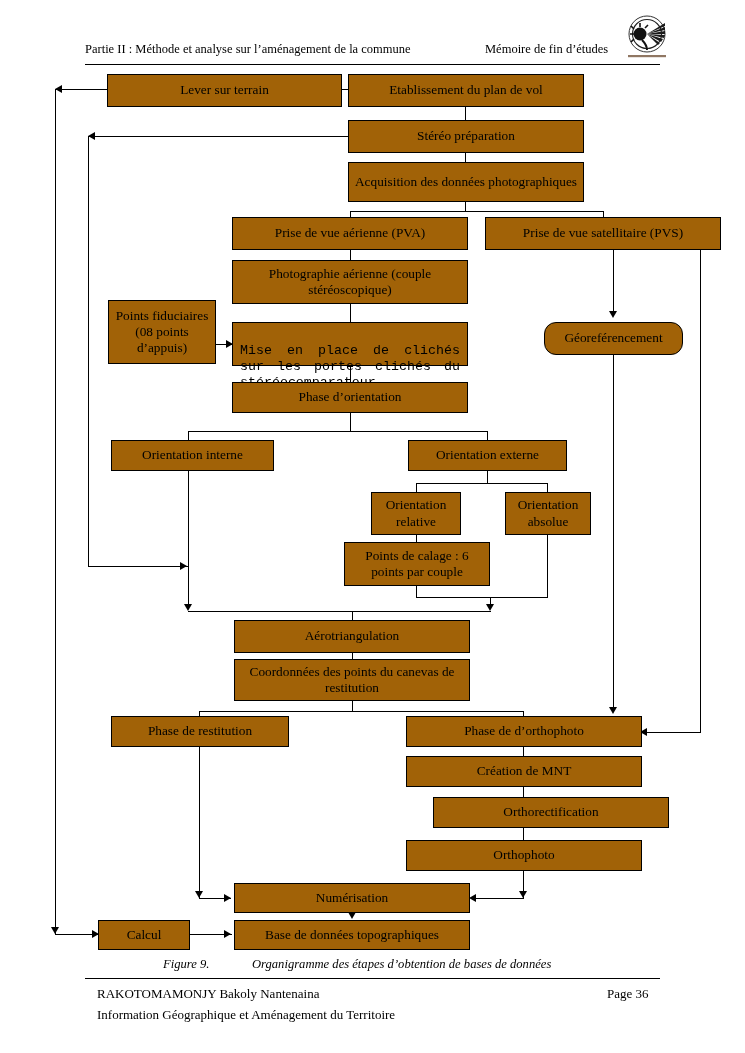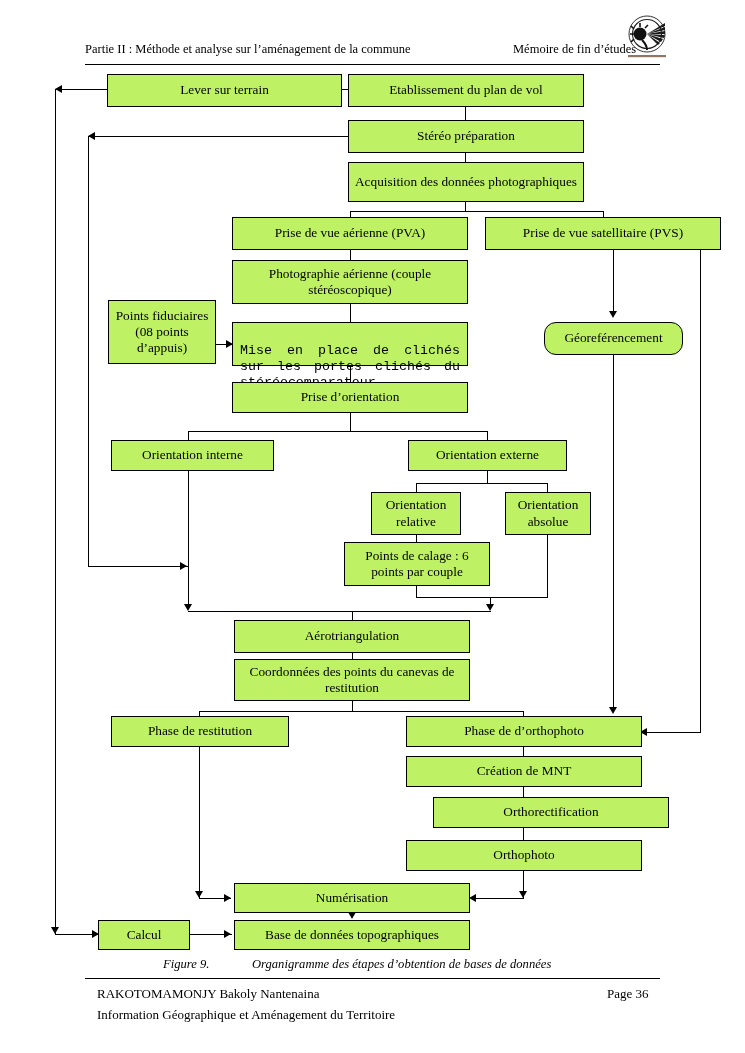--- a/index.html
+++ b/index.html
@@ -16,31 +16,31 @@
 
   
   .hdr{
     position:absolute;left:85px;top:42px;width:575px;height:22px;
     border-bottom:1.3px solid #000;
   }
   .hdr-left{
     position:absolute;left:0;top:0;font-size:12.5px;white-space:nowrap;
   }
   .hdr-right{
-    position:absolute;left:400px;top:0;font-size:12.5px;white-space:nowrap;margin-left:28px;
+    position:absolute;left:400px;top:0;font-size:12.5px;white-space:nowrap;
   }
   .logo{
     position:absolute;left:618px;top:12px;width:58px;height:50px;
   }
 
   
   .bx{
     position:absolute;
     border:1.15px solid #000;
-    background:#bef264;
+    background:#a16207;
     box-sizing:border-box;
     display:flex;align-items:center;justify-content:center;
     text-align:center;
     font-size:13.3px;
     line-height:1.22;
     z-index:5;
     padding:0 3px;
   }
   .bx.just{
     display:block;
@@ -140,21 +140,21 @@
 
   <div class="bx just" style="left:232px;top:322px;width:236px;height:44px;">
     <span>Mise en place de clichés sur les portes clichés du stéréocomparateur</span>
   </div>
 
   <div class="bx" style="left:544px;top:322px;width:139px;height:33px;border-radius:12px;">
     <span>Géoreférencement</span>
   </div>
 
   <div class="bx" style="left:232px;top:382px;width:236px;height:31px;">
-    <span>Prise d’orientation</span>
+    <span>Phase d’orientation</span>
   </div>
 
   <div class="bx" style="left:111px;top:440px;width:163px;height:31px;">
     <span>Orientation interne</span>
   </div>
 
   <div class="bx" style="left:408px;top:440px;width:159px;height:31px;">
     <span>Orientation externe</span>
   </div>
 

